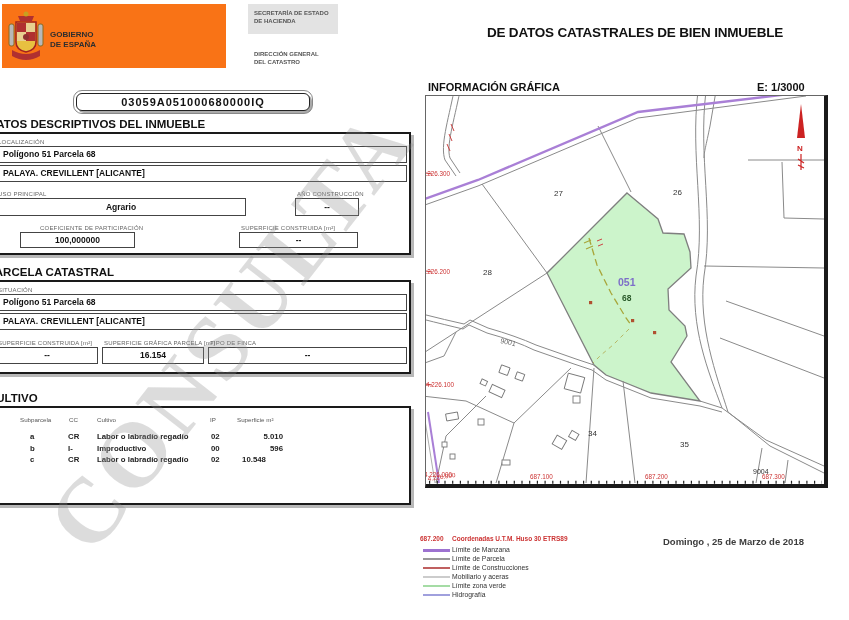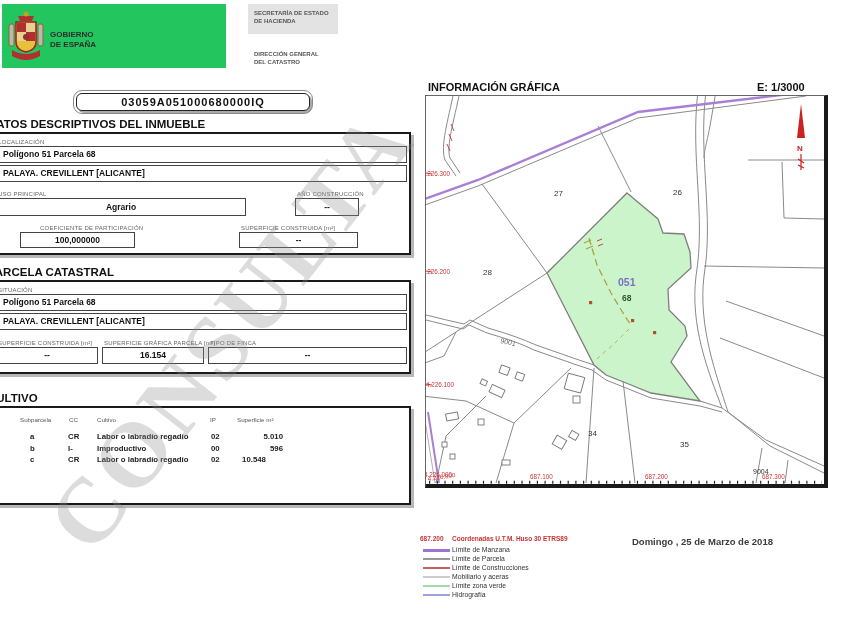--- a/index.html
+++ b/index.html
@@ -1,20 +1,20 @@
 <!DOCTYPE html>
 <html><head>
 <meta charset="utf-8">
 <style>
   html,body{margin:0;padding:0;background:#fff;}
   #page{position:relative;width:849px;height:620px;background:#ffffff;overflow:hidden;
         font-family:"Liberation Sans",sans-serif;color:#111;}
 
   
-  .logo-box{position:absolute;left:2px;top:4px;width:224px;height:64px;background:#22c55e;}
+  .logo-box{position:absolute;left:2px;top:4px;width:224px;height:64px;background:#f97316;}
   .gob{position:absolute;left:48px;top:26px;font-size:8px;font-weight:bold;color:#2e2e2e;line-height:9.5px;white-space:pre-line;}
   .min{position:absolute;left:112px;top:22px;font-size:7.5px;font-weight:bold;color:#2e2e2e;line-height:9.5px;white-space:pre-line;}
   .sec-estado{position:absolute;left:248px;top:4px;width:90px;height:30px;background:#e3e3e3;
               font-size:6px;font-weight:bold;color:#555;padding:6px 0 0 6px;line-height:7.5px;box-sizing:border-box;white-space:pre-line;}
   .dir-gen{position:absolute;left:254px;top:51px;font-size:6px;font-weight:bold;color:#555;line-height:7.5px;white-space:pre-line;}
 
   
   .ref-title{position:absolute;left:20px;top:78px;width:344px;text-align:center;font-size:11px;font-weight:bold;}
   .ref-box{position:absolute;left:76px;top:93px;width:232px;height:16px;border:1px solid #222;border-radius:6px;
            outline:1px solid #888;outline-offset:2px;box-shadow:2px 2px 0 #aaa;background:#fff;
@@ -46,21 +46,21 @@
   svg text{font-family:"Liberation Sans",sans-serif;}
 
   .disclaimer{position:absolute;left:427px;top:497px;width:404px;font-size:7.6px;font-weight:bold;color:#333;line-height:10.5px;white-space:pre-line;}
 
   
   .leg-sample{position:absolute;left:420px;top:535px;font-size:6.5px;font-weight:bold;color:#cc3333;}
   .leg-caption{position:absolute;left:452px;top:535px;font-size:6.5px;font-weight:bold;color:#cc3333;}
   .leg-row{position:absolute;left:420px;height:9px;}
   .leg-swatch{position:absolute;left:3px;top:3px;width:27px;height:2px;}
   .leg-label{position:absolute;left:32px;top:0;font-size:6.8px;color:#333;white-space:nowrap;}
-  .date-label{position:absolute;left:632px;top:536px;font-size:9.5px;font-weight:bold;color:#3c3c3c;}
+  .date-label{position:absolute;left:663px;top:536px;font-size:9.5px;font-weight:bold;color:#3c3c3c;}
 
   .watermark{position:absolute;left:-50px;top:100px;width:560px;height:460px;line-height:460px;text-align:center;
              transform:rotate(-52deg);font-family:"Liberation Serif",serif;font-weight:bold;font-size:92px;
              color:#8f8f8f;opacity:.30;letter-spacing:4px;z-index:9;pointer-events:none;}
 </style>
 </head>
 <body>
 
 <div id="page">
 
@@ -145,21 +145,21 @@
       <div>
         <span class="tcell" style="left:40px;top:47px;">c</span>
         <span class="tcell" style="left:78px;top:47px;">CR</span>
         <span class="tcell" style="left:107px;top:47px;">Labor o labradío regadío</span>
         <span class="tcell" style="left:221px;top:47px;">02</span>
         <span class="tcell tr-right" style="left:235px;top:47px;width:58px;text-align:center;">10.548</span>
       </div>
     </div>
   </div>
 
-  <div class="consulta-title"><br></div>
+  <div class="consulta-title"><br><span>DE DATOS CATASTRALES DE BIEN INMUEBLE</span></div>
 
   <div id="map-title">INFORMACIÓN GRÁFICA</div>
   <div id="map-scale">E: 1/3000</div>
 
   <div id="map-box">
     <svg width="398" height="388" viewBox="0 0 398 388">
 
       <polygon points="201,97 232,123 237,137 258,138 264,156 265,172 242,193 243,214 259,230 261,240 245,266 274,305 225,297 200,287 180,279 168,269 121,177" fill="#ccf4cb" stroke="#7f7f7f" stroke-width="1.3"></polygon>
 
       <g stroke="#8a8a8a" stroke-width="1" fill="none">

